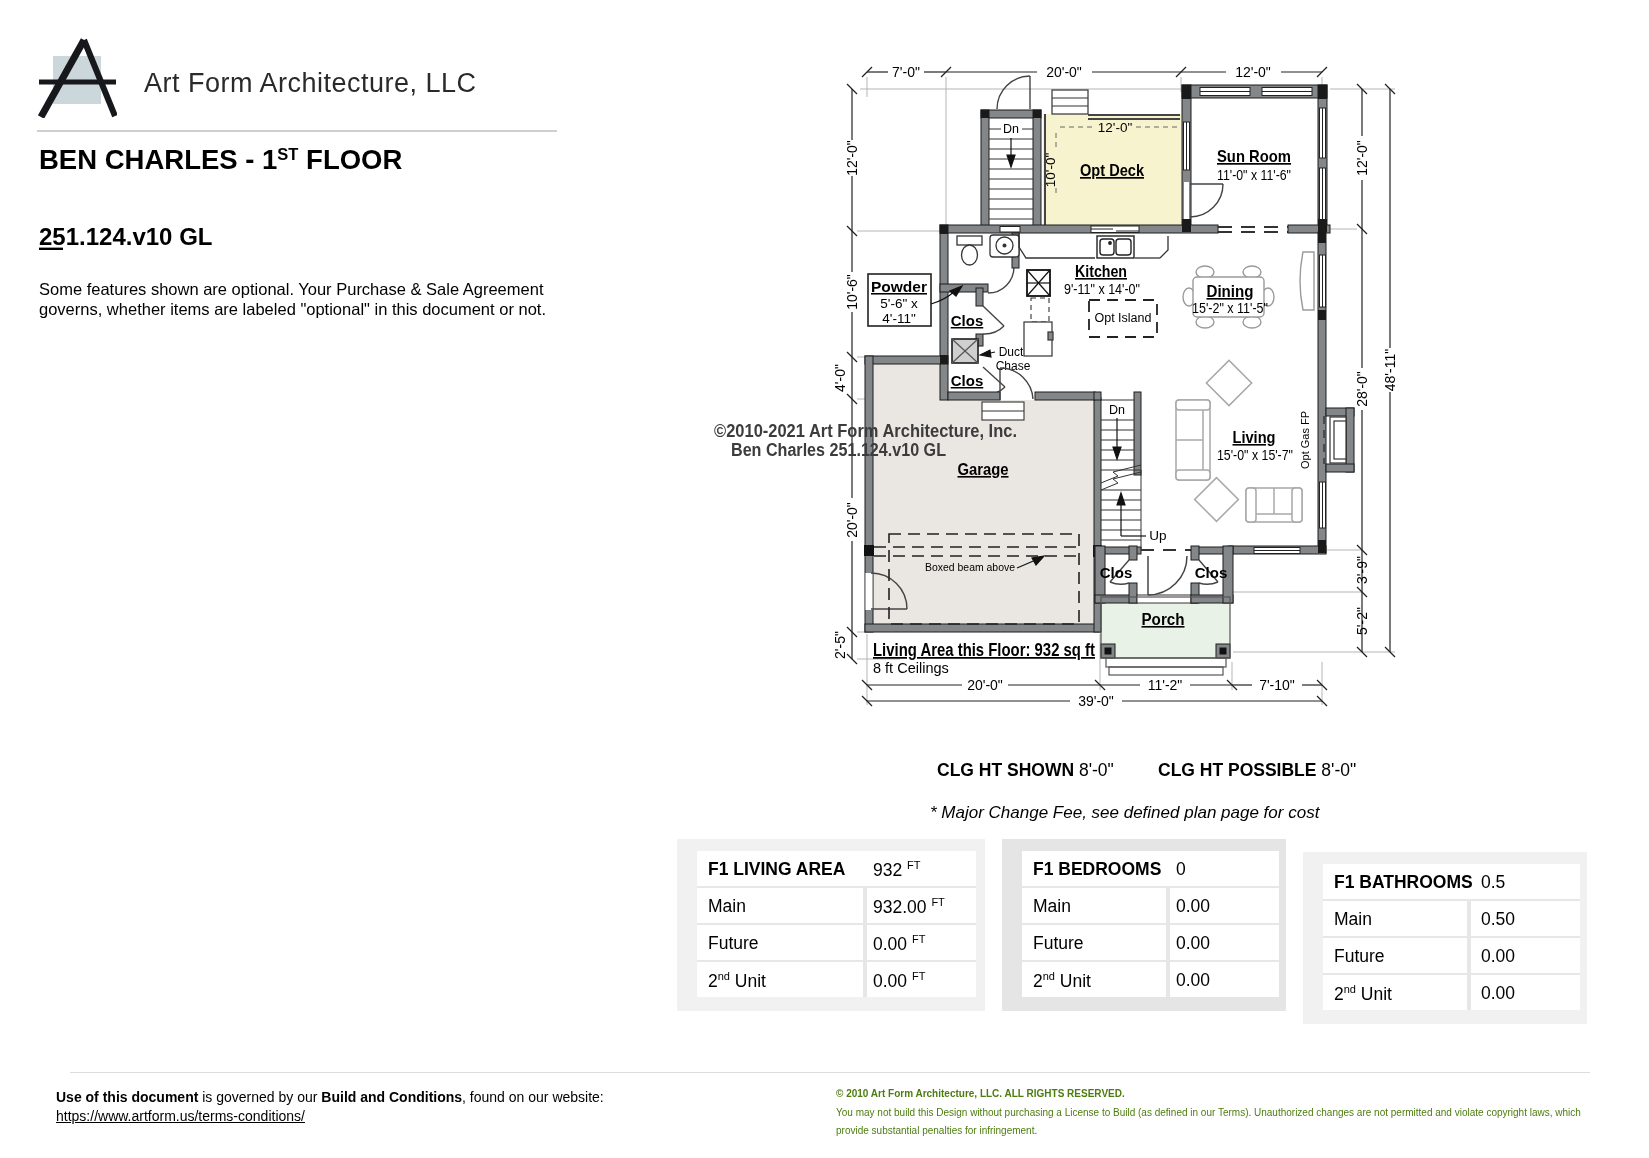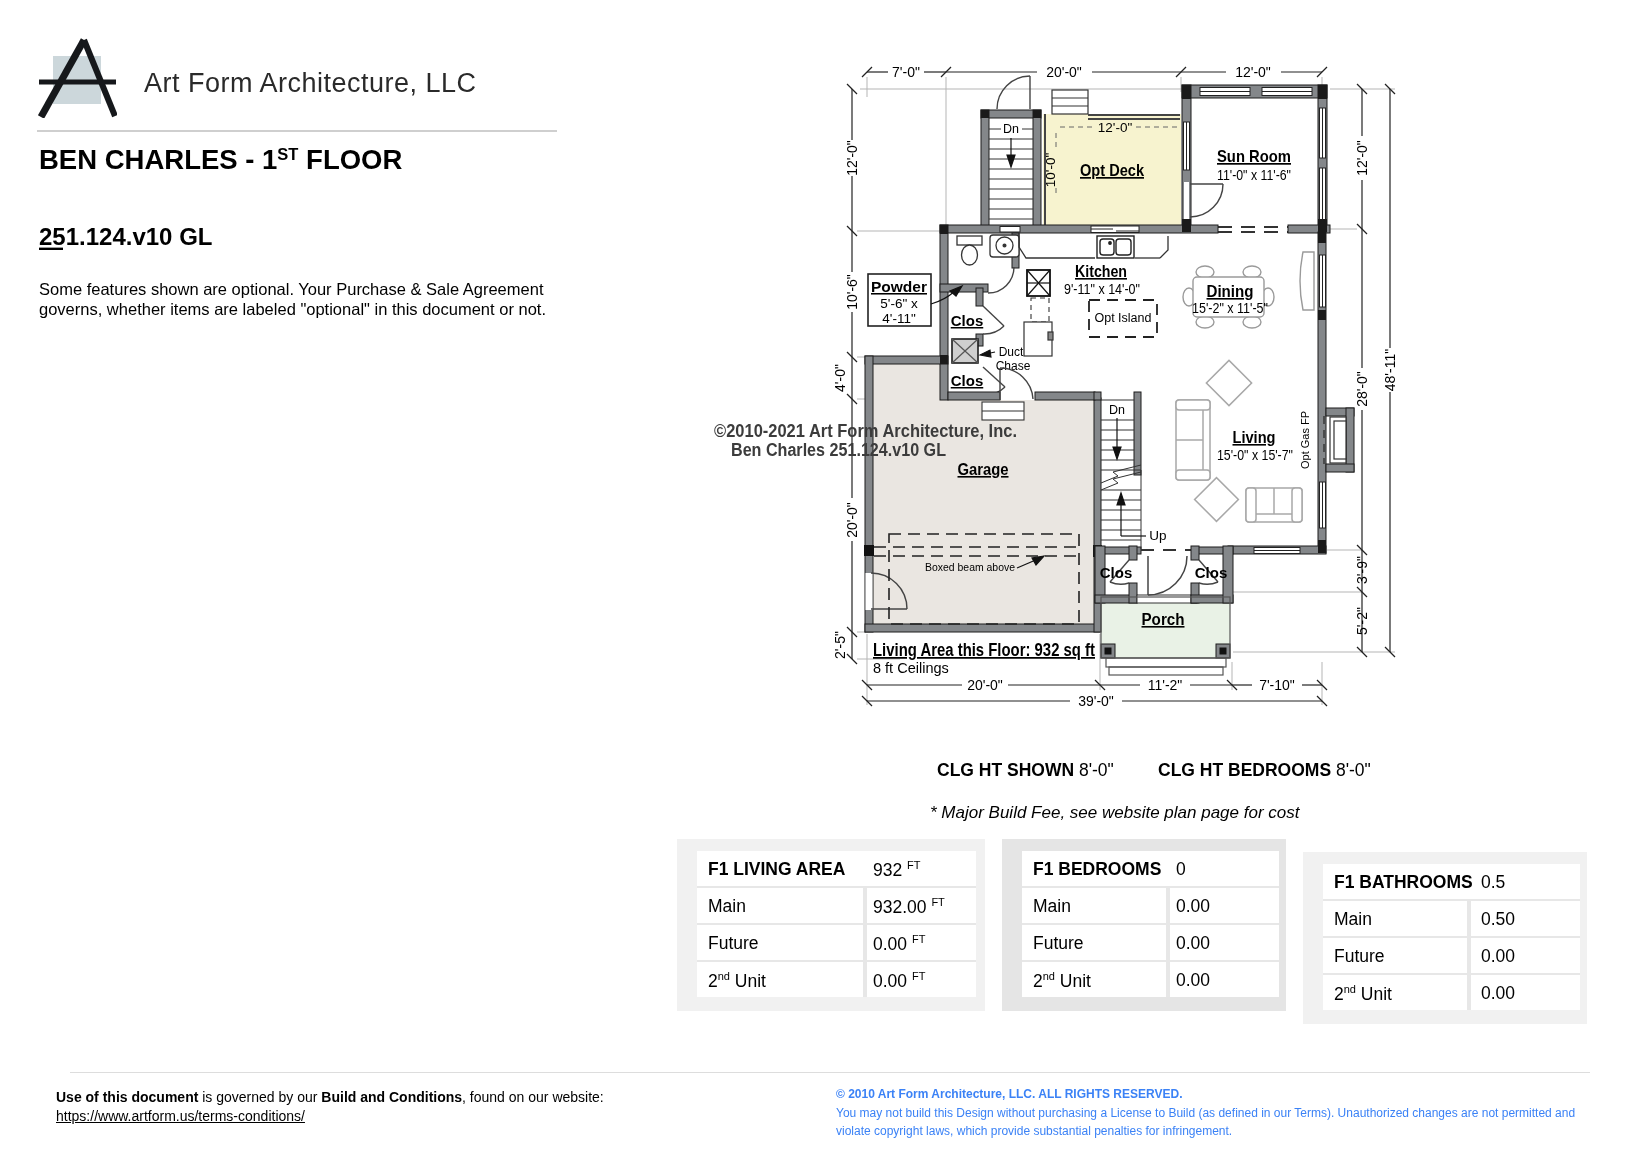--- a/index.html
+++ b/index.html
@@ -586,23 +586,23 @@
 <text x="731" y="456" font-size="17.5" font-weight="bold" fill="#3c3c3c" textLength="215" lengthAdjust="spacingAndGlyphs">Ben Charles 251.124.v10 GL</text>
 
 <text x="873" y="656" font-size="17.5" font-weight="bold" text-decoration="underline" textLength="222" lengthAdjust="spacingAndGlyphs">Living Area this Floor: 932 sq ft</text>
 
 <text x="873" y="673" font-size="14.5">8 ft Ceilings</text>
 
 </g>
 </svg>
 
 <div class="abs" style="left:937px;top:760px;font-size:17.5px;"><b>CLG HT SHOWN</b> 8'-0"</div>
-<div class="abs" style="left:1158px;top:760px;font-size:17.5px;"><b>CLG HT BEDROOMS</b> 8'-0"</div>
-
-<div class="abs" style="left:930px;top:803px;font-size:17px;font-style:italic;">* Major Build Fee, see website plan page for cost</div>
+<div class="abs" style="left:1158px;top:760px;font-size:17.5px;"><b>CLG HT POSSIBLE</b> 8'-0"</div>
+
+<div class="abs" style="left:930px;top:803px;font-size:17px;font-style:italic;">* Major Change Fee, see defined plan page for cost</div>
 
 <div class="abs" style="left:677px;top:839px;width:910px;height:174px;">
 
   <div class="abs" style="left:0;top:0;width:308px;height:172px;background:#f1f1f1;">
     <div class="abs" style="left:20px;top:12px;width:279px;height:146px;background:#e7e7e7;"></div>
     <div class="abs" style="left:20px;top:12px;width:279px;height:35px;background:#fff;"></div>
     <div class="abs" style="left:20px;top:49px;width:166px;height:35px;background:#fff;"></div>
       <div class="abs" style="left:190px;top:49px;width:109px;height:35px;background:#fff;"></div>
     <div class="abs" style="left:20px;top:86px;width:166px;height:35px;background:#fff;"></div>
       <div class="abs" style="left:190px;top:86px;width:109px;height:35px;background:#fff;"></div>
@@ -654,13 +654,13 @@
     <div class="abs" style="left:178px;top:94px;font-size:17.5px;">0.00</div>
     <div class="abs" style="left:31px;top:131px;font-size:17.5px;">2<span style="font-size:11px;vertical-align:7px;">nd</span> Unit</div>
     <div class="abs" style="left:178px;top:131px;font-size:17.5px;">0.00</div>
   </div>
 </div>
 
 <div class="abs" style="left:70px;top:1072px;width:1520px;height:1px;background:#dddddd;"></div>
 
 <div class="abs" style="left:56px;top:1088px;font-size:14px;line-height:19px;"><b>Use of this document</b> is governed by our <b>Build and Conditions</b>, found on our website:<br><span style="text-decoration:underline;">https://www.artform.us/terms-conditions/</span></div>
 
-<div class="abs" style="left:836px;top:1085px;width:760px;font-size:12px;line-height:18.5px;color:#3b82f6;"><b>© 2010 Art Form Architecture, LLC. ALL RIGHTS RESERVED.</b><br>You may not build this Design without purchasing a License to Build (as defined in our Terms). Unauthorized changes are not permitted and violate copyright laws, which provide substantial penalties for infringement.</div>
+<div class="abs" style="left:836px;top:1085px;width:760px;font-size:10px;line-height:18.5px;color:#4d7c0f;"><b>© 2010 Art Form Architecture, LLC. ALL RIGHTS RESERVED.</b><br>You may not build this Design without purchasing a License to Build (as defined in our Terms). Unauthorized changes are not permitted and violate copyright laws, which provide substantial penalties for infringement.</div>
 
 </body></html>

